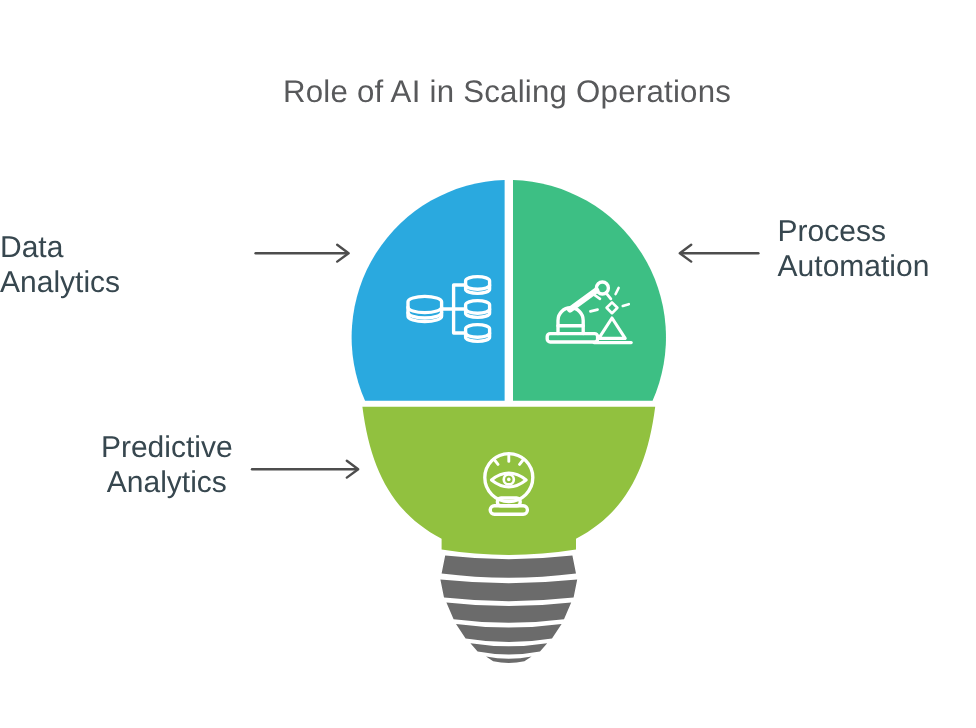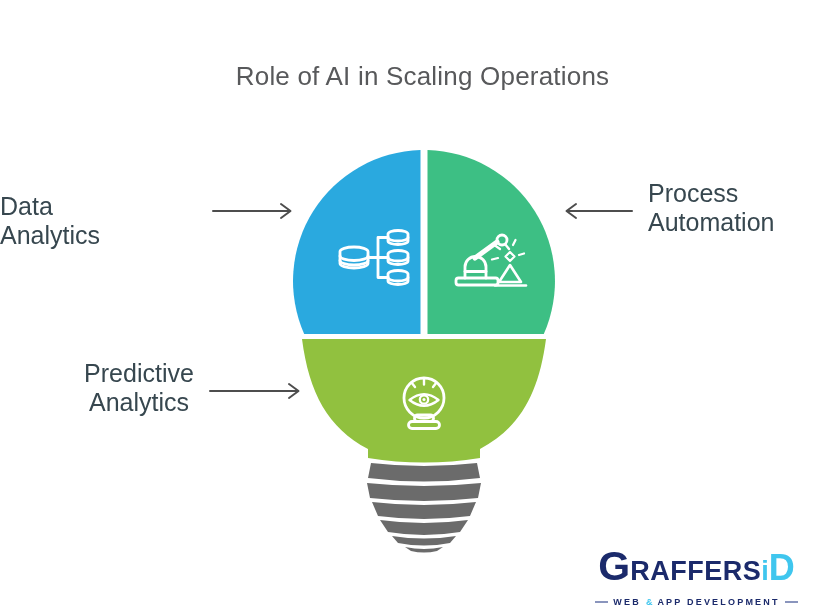--- a/index.html
+++ b/index.html
@@ -110,26 +110,14 @@
     <g fill="none" stroke-width="2" stroke-linecap="round" stroke-linejoin="round" stroke="#4d4d4d">
       <path d="M632,211 L568,211"></path>
       <path d="M576,204 L566.5,211 L576,218"></path>
     </g>
     <g fill="none" stroke-width="2" stroke-linecap="round" stroke-linejoin="round" stroke="#4d4d4d">
       <path d="M210,391 L297,391"></path>
       <path d="M289,384 L298.5,391 L289,398"></path>
     </g>
   </svg>
 
-  <div class="logo">
-    <div class="logo-brand">
-      <span class="lg-g">G</span><span class="lg-rest">RAFFERS</span><span class="lg-i">i</span><span class="lg-d">D</span>
-    </div>
-    <div class="logo-tagline">
-      <span class="dash"></span>
-      <span>WEB</span>
-      <span class="amp">&amp;</span>
-      <span>APP DEVELOPMENT</span>
-      <span class="dash"></span>
-    </div>
-  </div>
 
 </div>
 
 </body></html>

